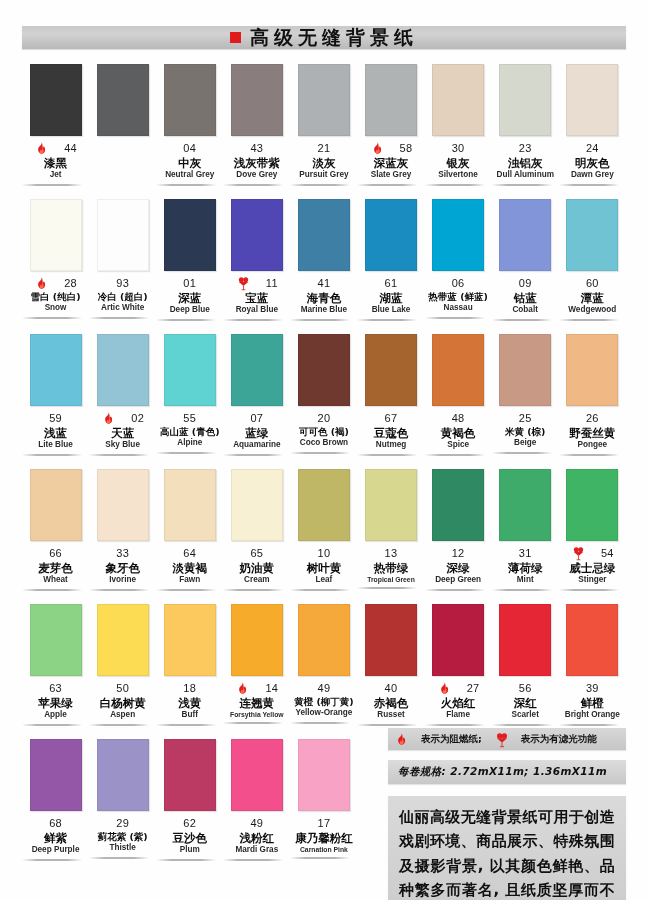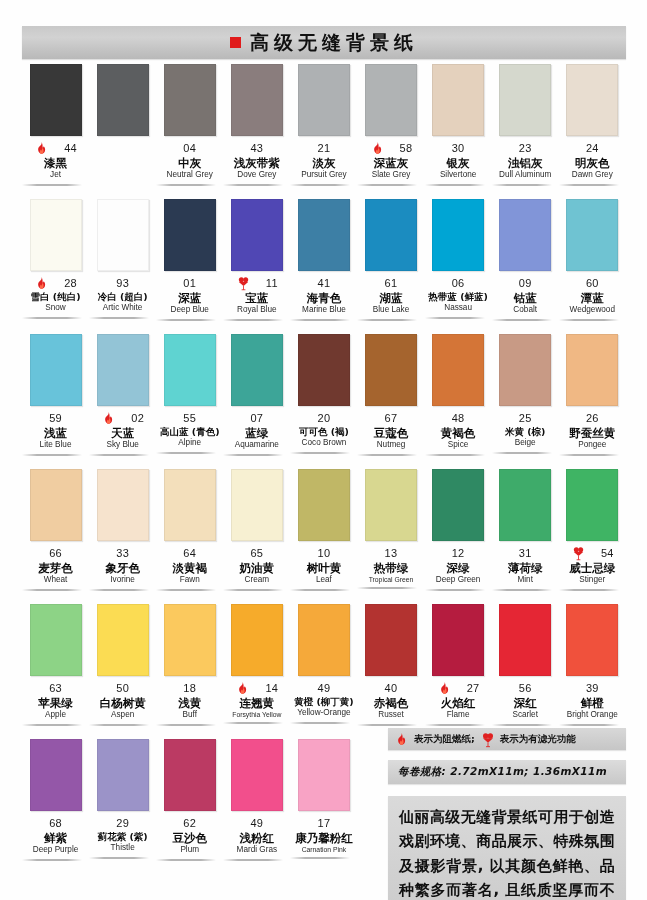--- a/index.html
+++ b/index.html
@@ -17,21 +17,21 @@
     background: #fefefe;
     padding: 0;
   }
 
   
   .banner {
     position: absolute;
     left: 22px;
     top: 26px;
     width: 604px;
-    height: 33px;
+    height: 23px;
     background: linear-gradient(to bottom, #c9c9c9 0%, #d2d2d2 35%, #c4c4c4 70%, #b9b9b9 100%);
     display: flex;
     align-items: center;
     justify-content: center;
     box-shadow: 0 1px 1px rgba(0,0,0,0.12);
   }
   .banner-inner { display: flex; align-items: center; gap: 9px; }
   .banner-sq {
     width: 11px; height: 11px;
     background: #e01b1b;
@@ -103,20 +103,21 @@
     white-space: nowrap;
     letter-spacing: 0px;
   }
   .cn.small { font-size: 9.5px; }
   .en {
     font-family: "Liberation Sans", sans-serif;
     font-size: 8.2px;
     color: #2a2a2a;
     margin-top: 2px;
     white-space: nowrap;
+    font-weight: bold;
   }
   .en.tiny { font-size: 6.8px; }
   .underline {
     width: 60px;
     height: 2px;
     margin-top: 4px;
     background: linear-gradient(to right, rgba(170,170,170,0) 0%, #b5b5b5 25%, #b5b5b5 75%, rgba(170,170,170,0) 100%);
   }
 
   
@@ -134,21 +135,21 @@
     left: 388px;
     top: 728px;
     width: 238px;
   }
   .note-bar {
     background: linear-gradient(to bottom, #d8d8d8, #c6c6c6);
     height: 22px;
     display: flex;
     align-items: center;
     padding: 0 6px;
-    gap: 5px;
+    gap: 12px;
     box-shadow: 0 1px 1px rgba(0,0,0,0.10);
   }
   .note-bar .txt {
     font-family: "DejaVu Sans", "Liberation Sans", sans-serif;
     font-size: 9.5px;
     font-weight: bold;
     color: #111;
     white-space: nowrap;
   }
   .spec-bar {

